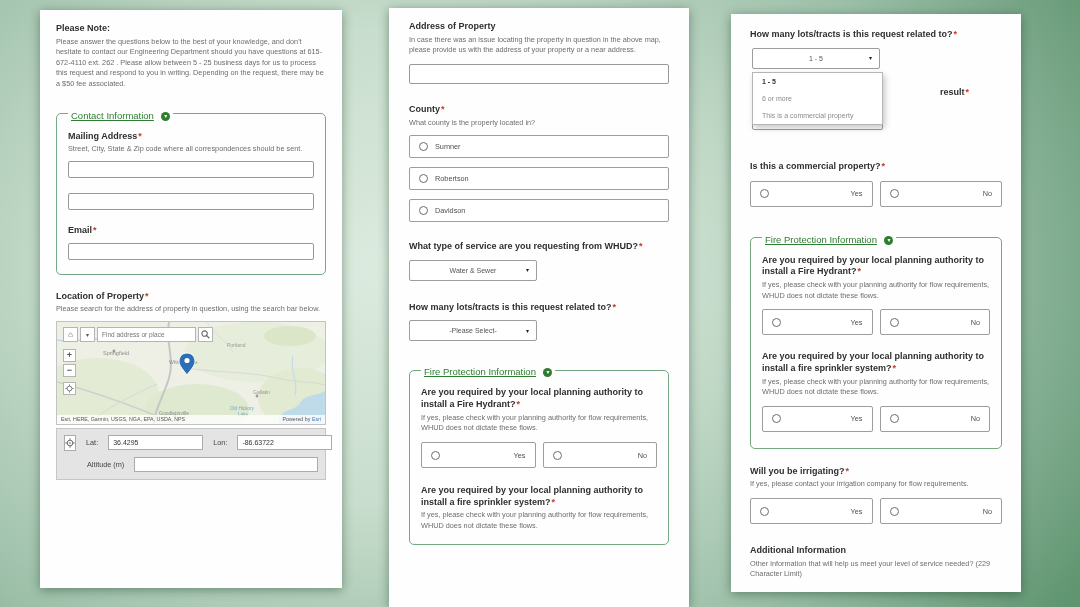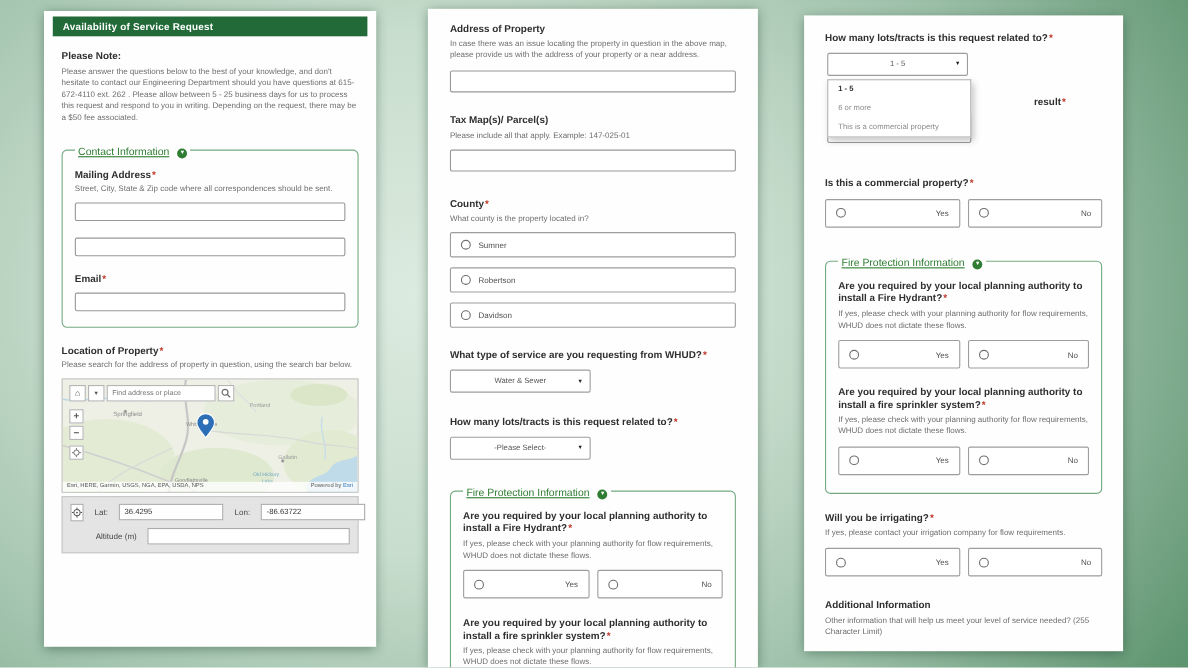--- a/index.html
+++ b/index.html
@@ -71,23 +71,20 @@
   .dditem.sel { color:#333; font-weight:bold; }
   .ghost-select { position:absolute; top:74px; left:2px; width:131px; height:27px; border:1px solid #9d9d9d; border-radius:2px; background:#fff; z-index:1; }
   .obscured { position:absolute; top:58px; left:190px; z-index:1; }
 </style>
 </head>
 <body>
 
 <div class="stage">
 
   <div class="panel" id="panel-left">
-    <div class="panel-header">
-      <span>Availability of Service Request</span>
-    </div>
     <div class="pbody">
       <div class="field">
         <div class="label">Please Note:</div>
         <div class="hint">Please answer the questions below to the best of your knowledge, and don't hesitate to contact our Engineering Department should you have questions at 615-672-4110 ext. 262 . Please allow between 5 - 25 business days for us to process this request and respond to you in writing. Depending on the request, there may be a $50 fee associated.</div>
       </div>
 
       <fieldset class="group" style="margin-bottom:16px;">
         <legend class="glegend">
           <span class="gtitle">Contact Information</span>
           <span class="gicon">▾</span>
@@ -213,25 +210,20 @@
   </div>
 
   <div class="panel" id="panel-mid">
     <div class="pbody">
       <div class="field" style="margin-bottom:20px;">
         <div class="label">Address of Property</div>
         <div class="hint">In case there was an issue locating the property in question in the above map, please provide us with the address of your property or a near address.</div>
         <input class="tinput" style="height: 20px; margin-top: 8px;">
       </div>
 
-      <div class="field" style="margin-bottom:24px;">
-        <div class="label">Tax Map(s)/ Parcel(s)</div>
-        <div class="hint">Please include all that apply. Example: 147-025-01</div>
-        <input class="tinput" style="height: 20px; margin-top: 8px;">
-      </div>
 
       <div class="field" style="margin-bottom:19px;">
         <div class="label"><span>County</span><span class="req">*</span></div>
         <div class="hint">What county is the property located in?</div>
         <div class="optcol">
           <div class="optbox">
             <span class="radio"></span>
             <span class="optlabel">Sumner</span>
           </div>
           <div class="optbox">
@@ -364,19 +356,19 @@
           </div>
           <div class="optbox">
             <span class="radio"></span>
             <span class="optlabel">No</span>
           </div>
         </div>
       </div>
 
       <div>
         <div class="label">Additional Information</div>
-        <div class="hint">Other information that will help us meet your level of service needed? (255 Character Limit)</div>
+        <div class="hint">Other information that will help us meet your level of service needed? (229 Character Limit)</div>
       </div>
 
     </div>
   </div>
 
 </div>
 
 </body></html>

